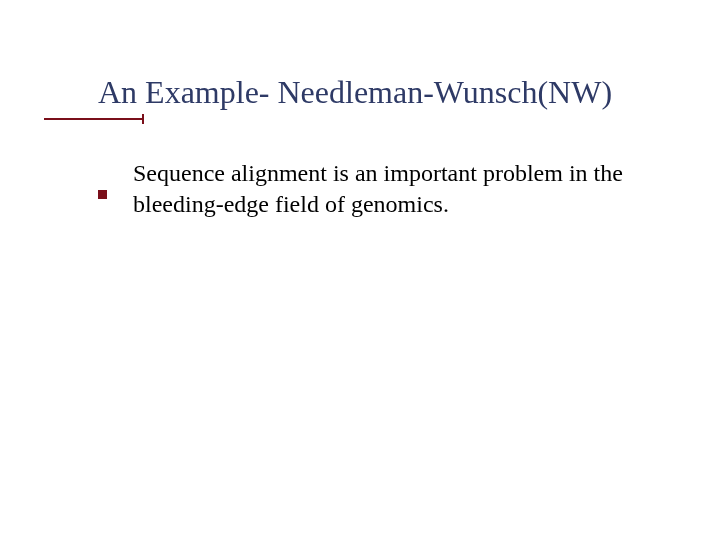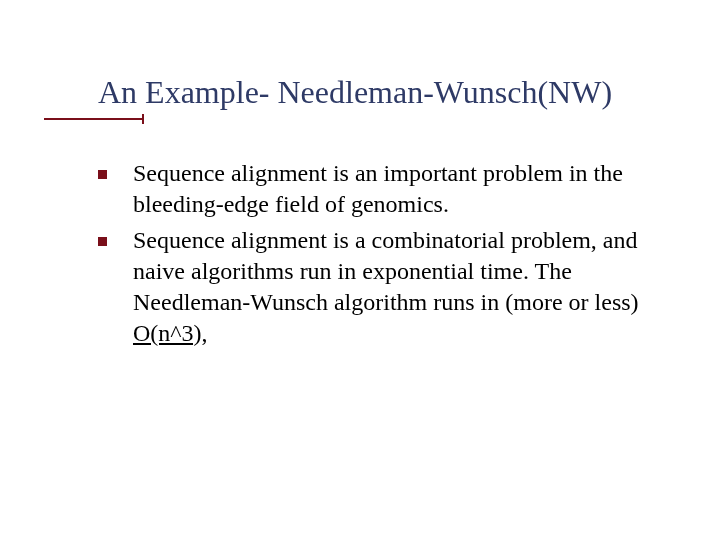--- a/index.html
+++ b/index.html
@@ -47,21 +47,21 @@
     background: #7a0f1a;
   }
   .body {
     position: absolute;
     top: 158px;
     left: 98px;
     right: 60px;
   }
   .item {
     display: flex;
-    align-items: flex-start;
+    align-items: center;
     margin-bottom: 6px;
   }
   .bullet {
     flex: 0 0 auto;
     width: 9px;
     height: 9px;
     background: #7a0f1a;
     margin-top: 12px;
     margin-right: 26px;
   }
@@ -89,22 +89,16 @@
 
   <div class="body">
 
     <div class="item">
       <div class="bullet"></div>
       <div class="text">
         <span>Sequence alignment is an important problem in the bleeding-edge field of genomics.</span><span class="emph-underline"></span><span></span>
       </div>
     </div>
 
-    <div class="item">
-      <div class="bullet"></div>
-      <div class="text">
-        <span>Sequence alignment is a combinatorial problem, and naive algorithms run in exponential time. The Needleman-Wunsch algorithm runs in (more or less) </span><span class="emph-underline">O(n^3),</span><span></span>
-      </div>
-    </div>
 
 
   </div>
 </div>
 
 </body></html>

